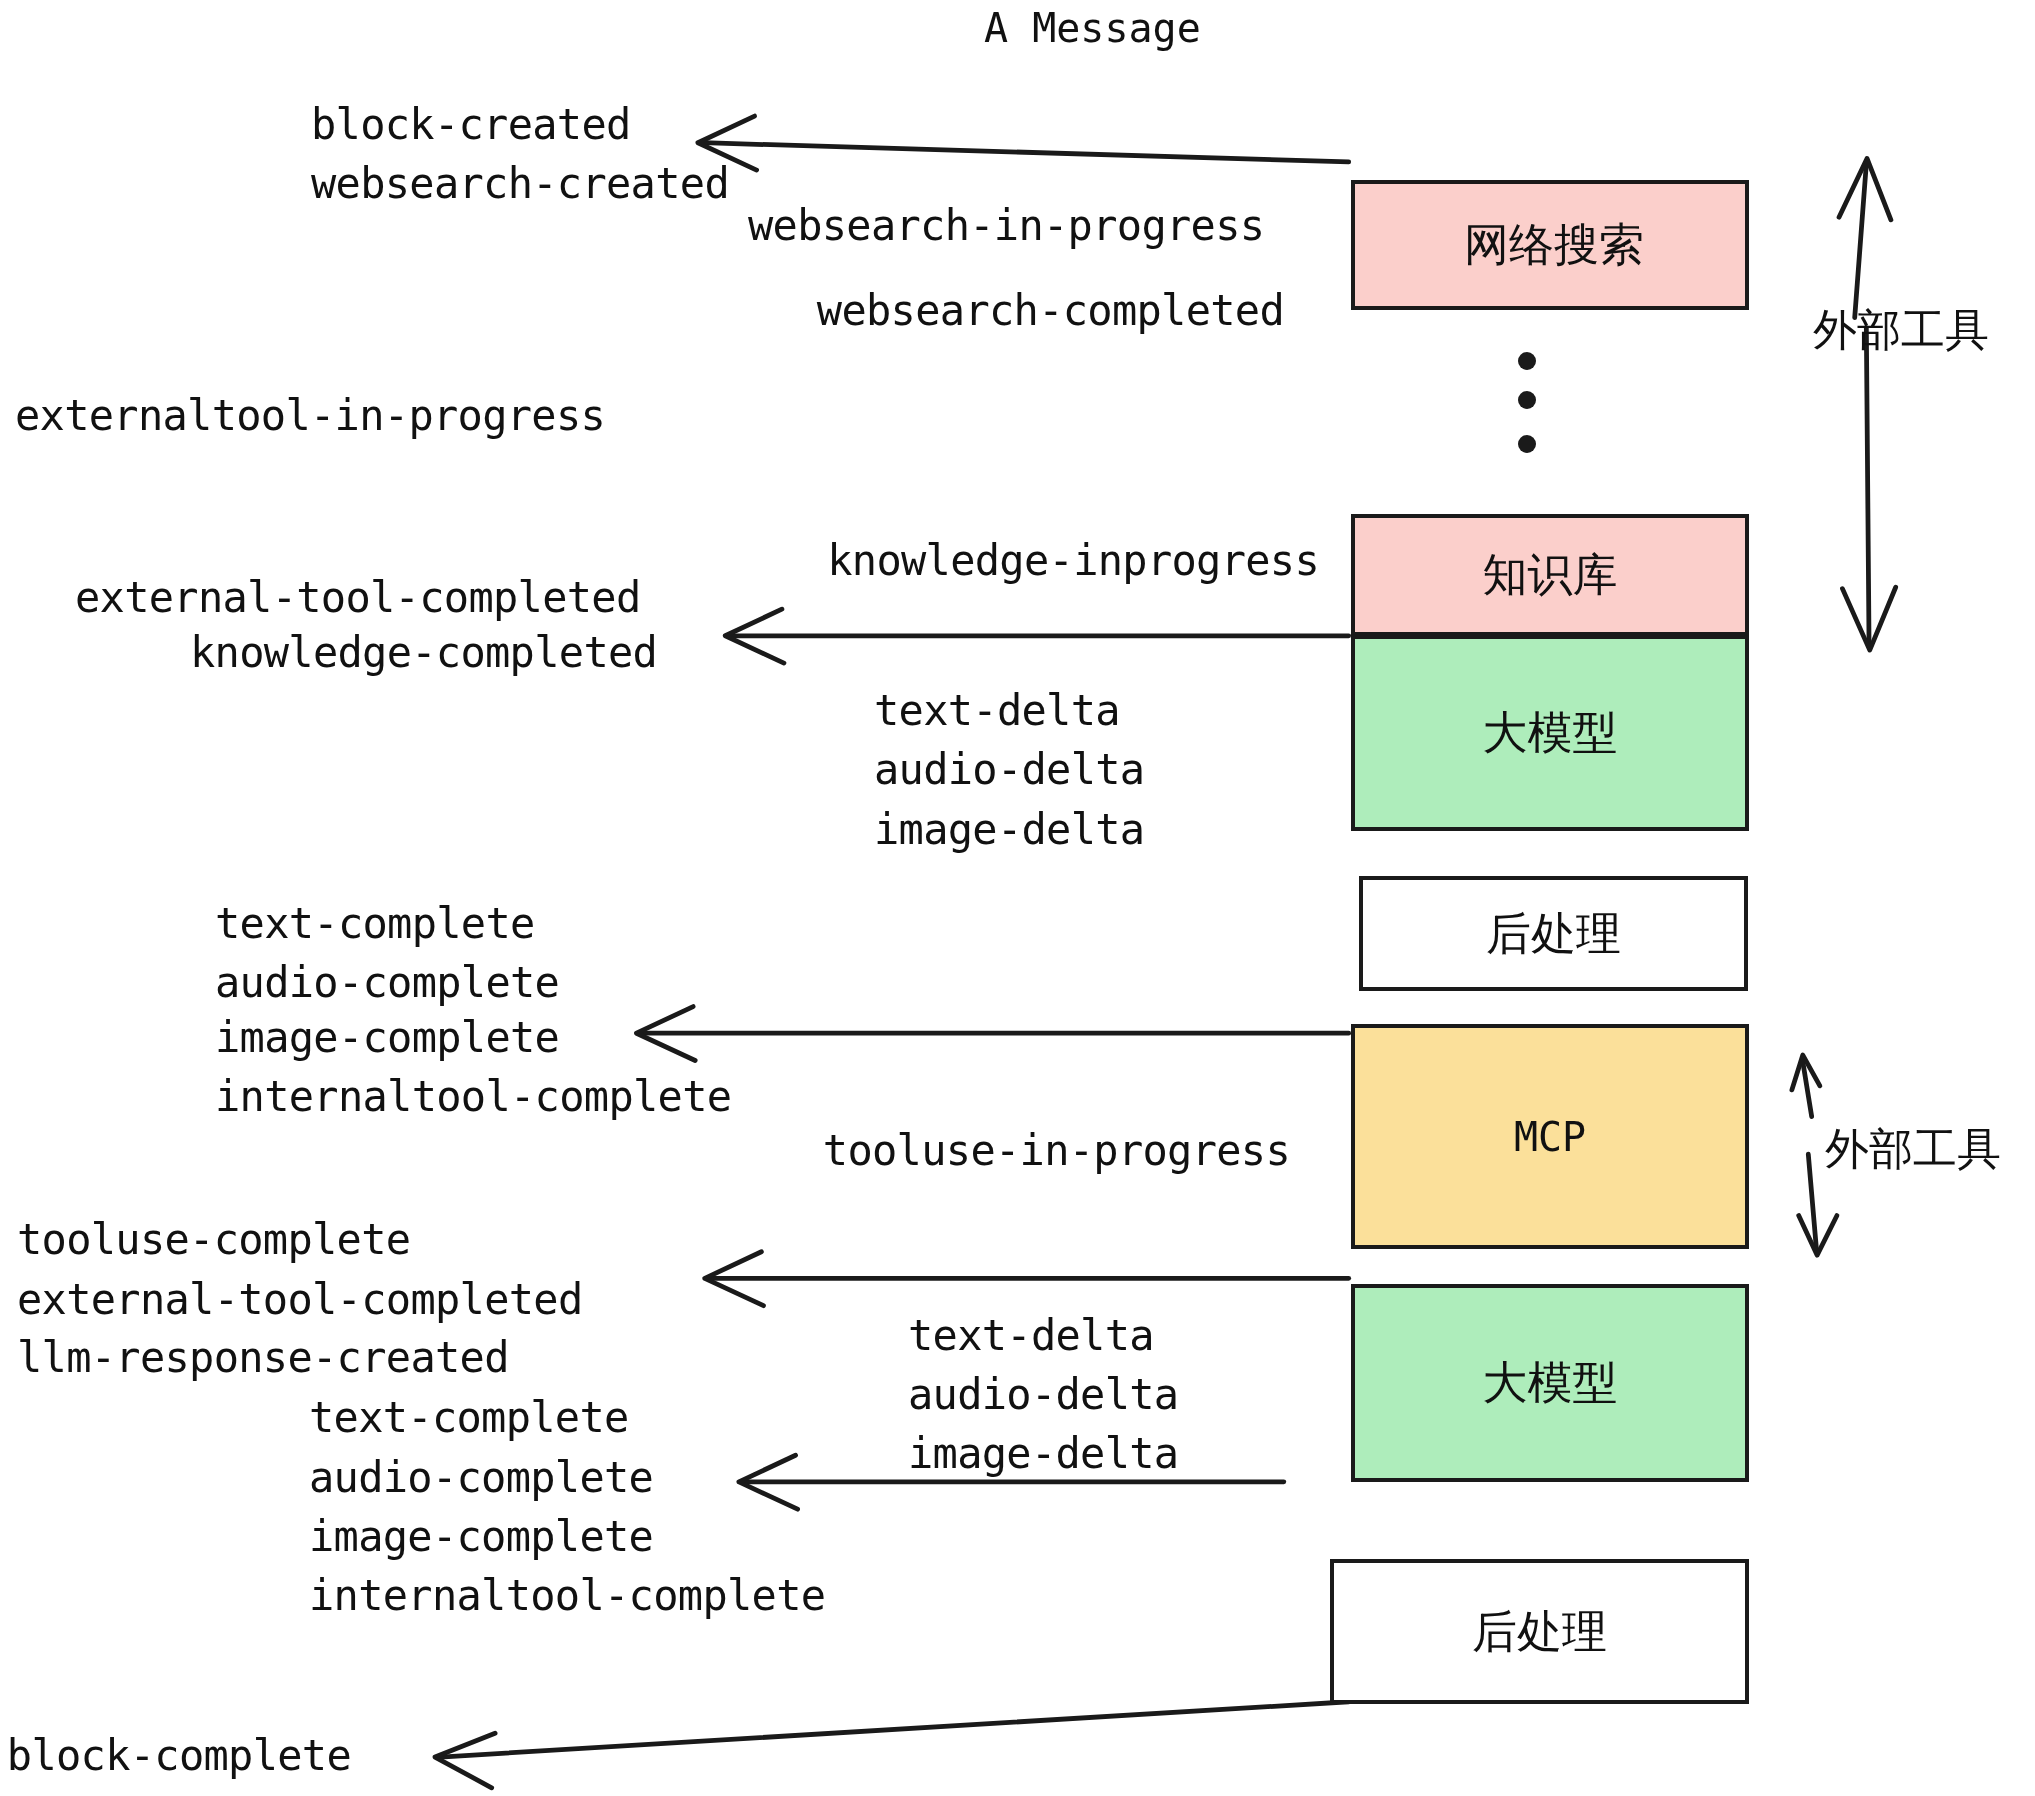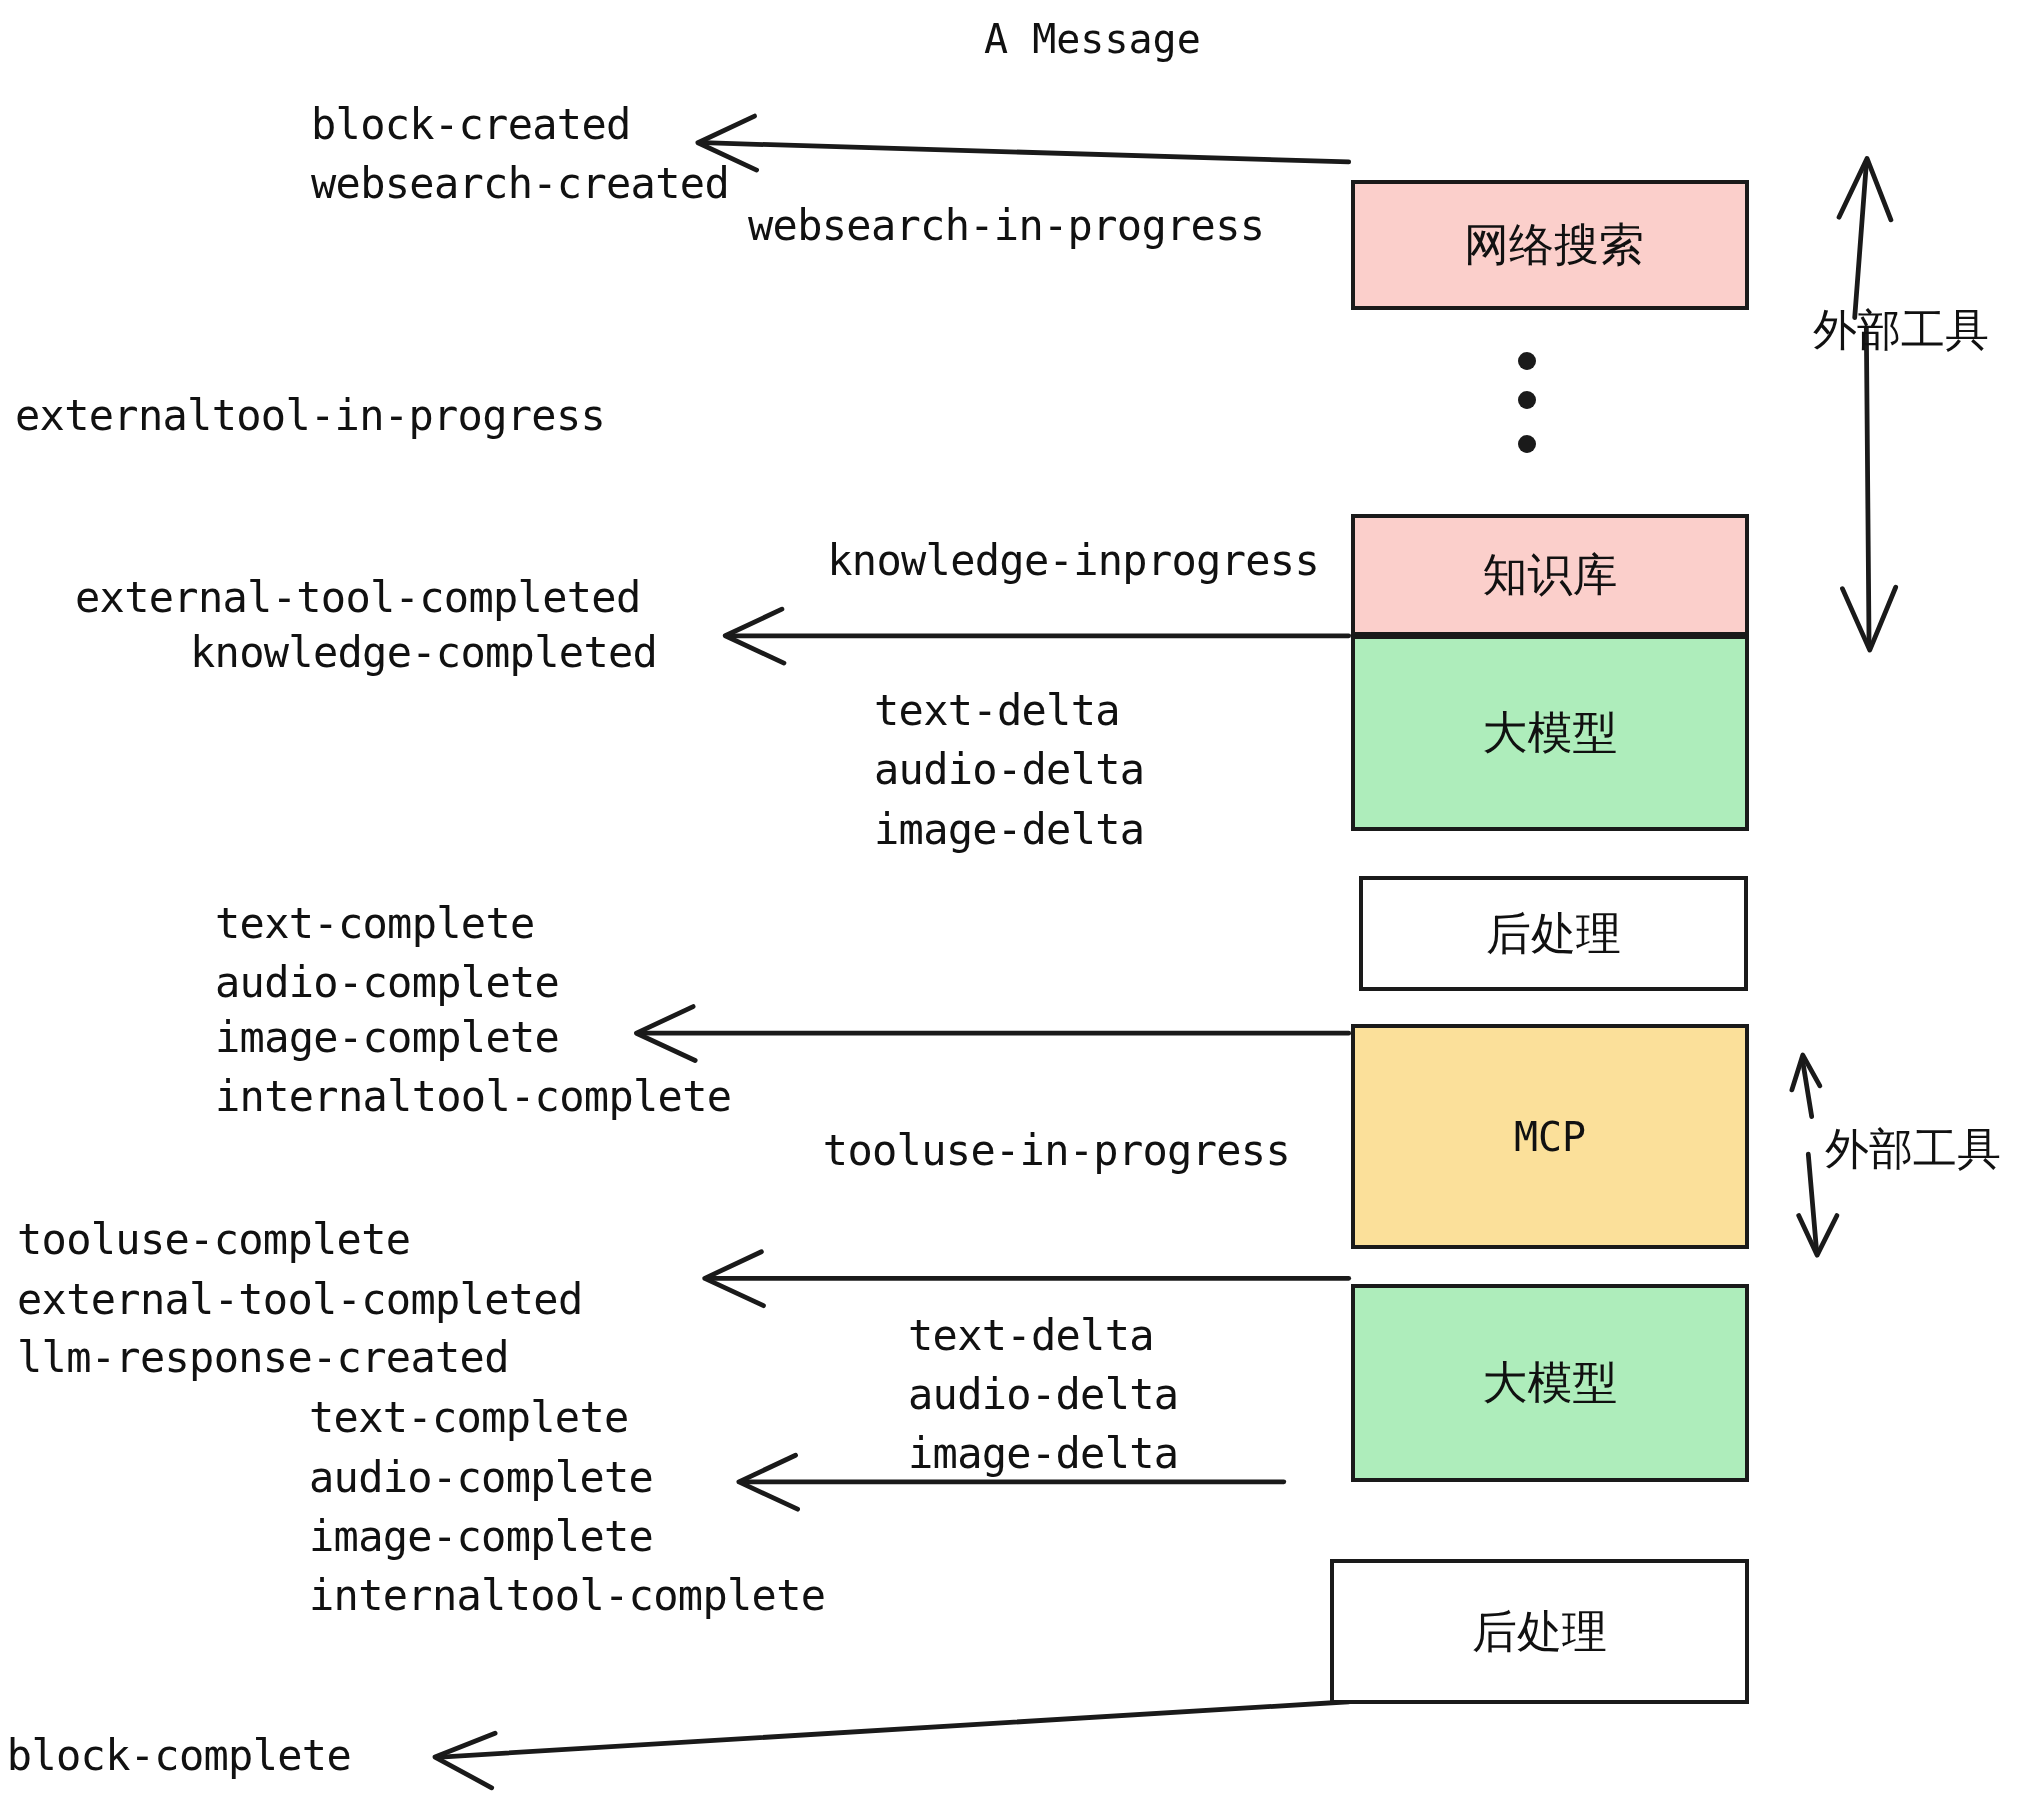--- a/index.html
+++ b/index.html
@@ -85,25 +85,26 @@
       <path d="M2733,480 L2737,945"></path>
       <path d="M2698,862 L2738,952 L2776,860"></path>
 
       <path d="M2653,1635 L2640,1555"></path>
       <path d="M2624,1596 L2640,1545 L2665,1590"></path>
       <path d="M2648,1690 L2660,1830"></path>
       <path d="M2634,1780 L2661,1838 L2690,1780"></path>
     </g>
   </svg>
 
-  <div class="title" style="left:984px;top:16px;">A Message</div>
+  <div class="title" style="left:984px;top:5px;">A Message</div>
 
   <div class="lbl" style="left:311px;top:104px;">block-created</div>
   <div class="lbl" style="left:311px;top:163px;">websearch-created</div>
   <div class="lbl" style="left:748px;top:205px;">websearch-in-progress</div>
+  <div class="lbl r" style="left:758px;top:290px;width:526px;">websearch-completed</div>
   <div class="lbl" style="left:15px;top:395px;">externaltool-in-progress</div>
 
   <div class="lbl r" style="left:779px;top:540px;width:540px;">knowledge-inprogress</div>
   <div class="lbl" style="left:75px;top:577px;">external-tool-completed</div>
   <div class="lbl" style="left:190px;top:632px;">knowledge-completed</div>
 
   <div class="lbl" style="left:874px;top:690px;">text-delta</div>
   <div class="lbl" style="left:874px;top:749px;">audio-delta</div>
   <div class="lbl" style="left:874px;top:809px;">image-delta</div>
 

